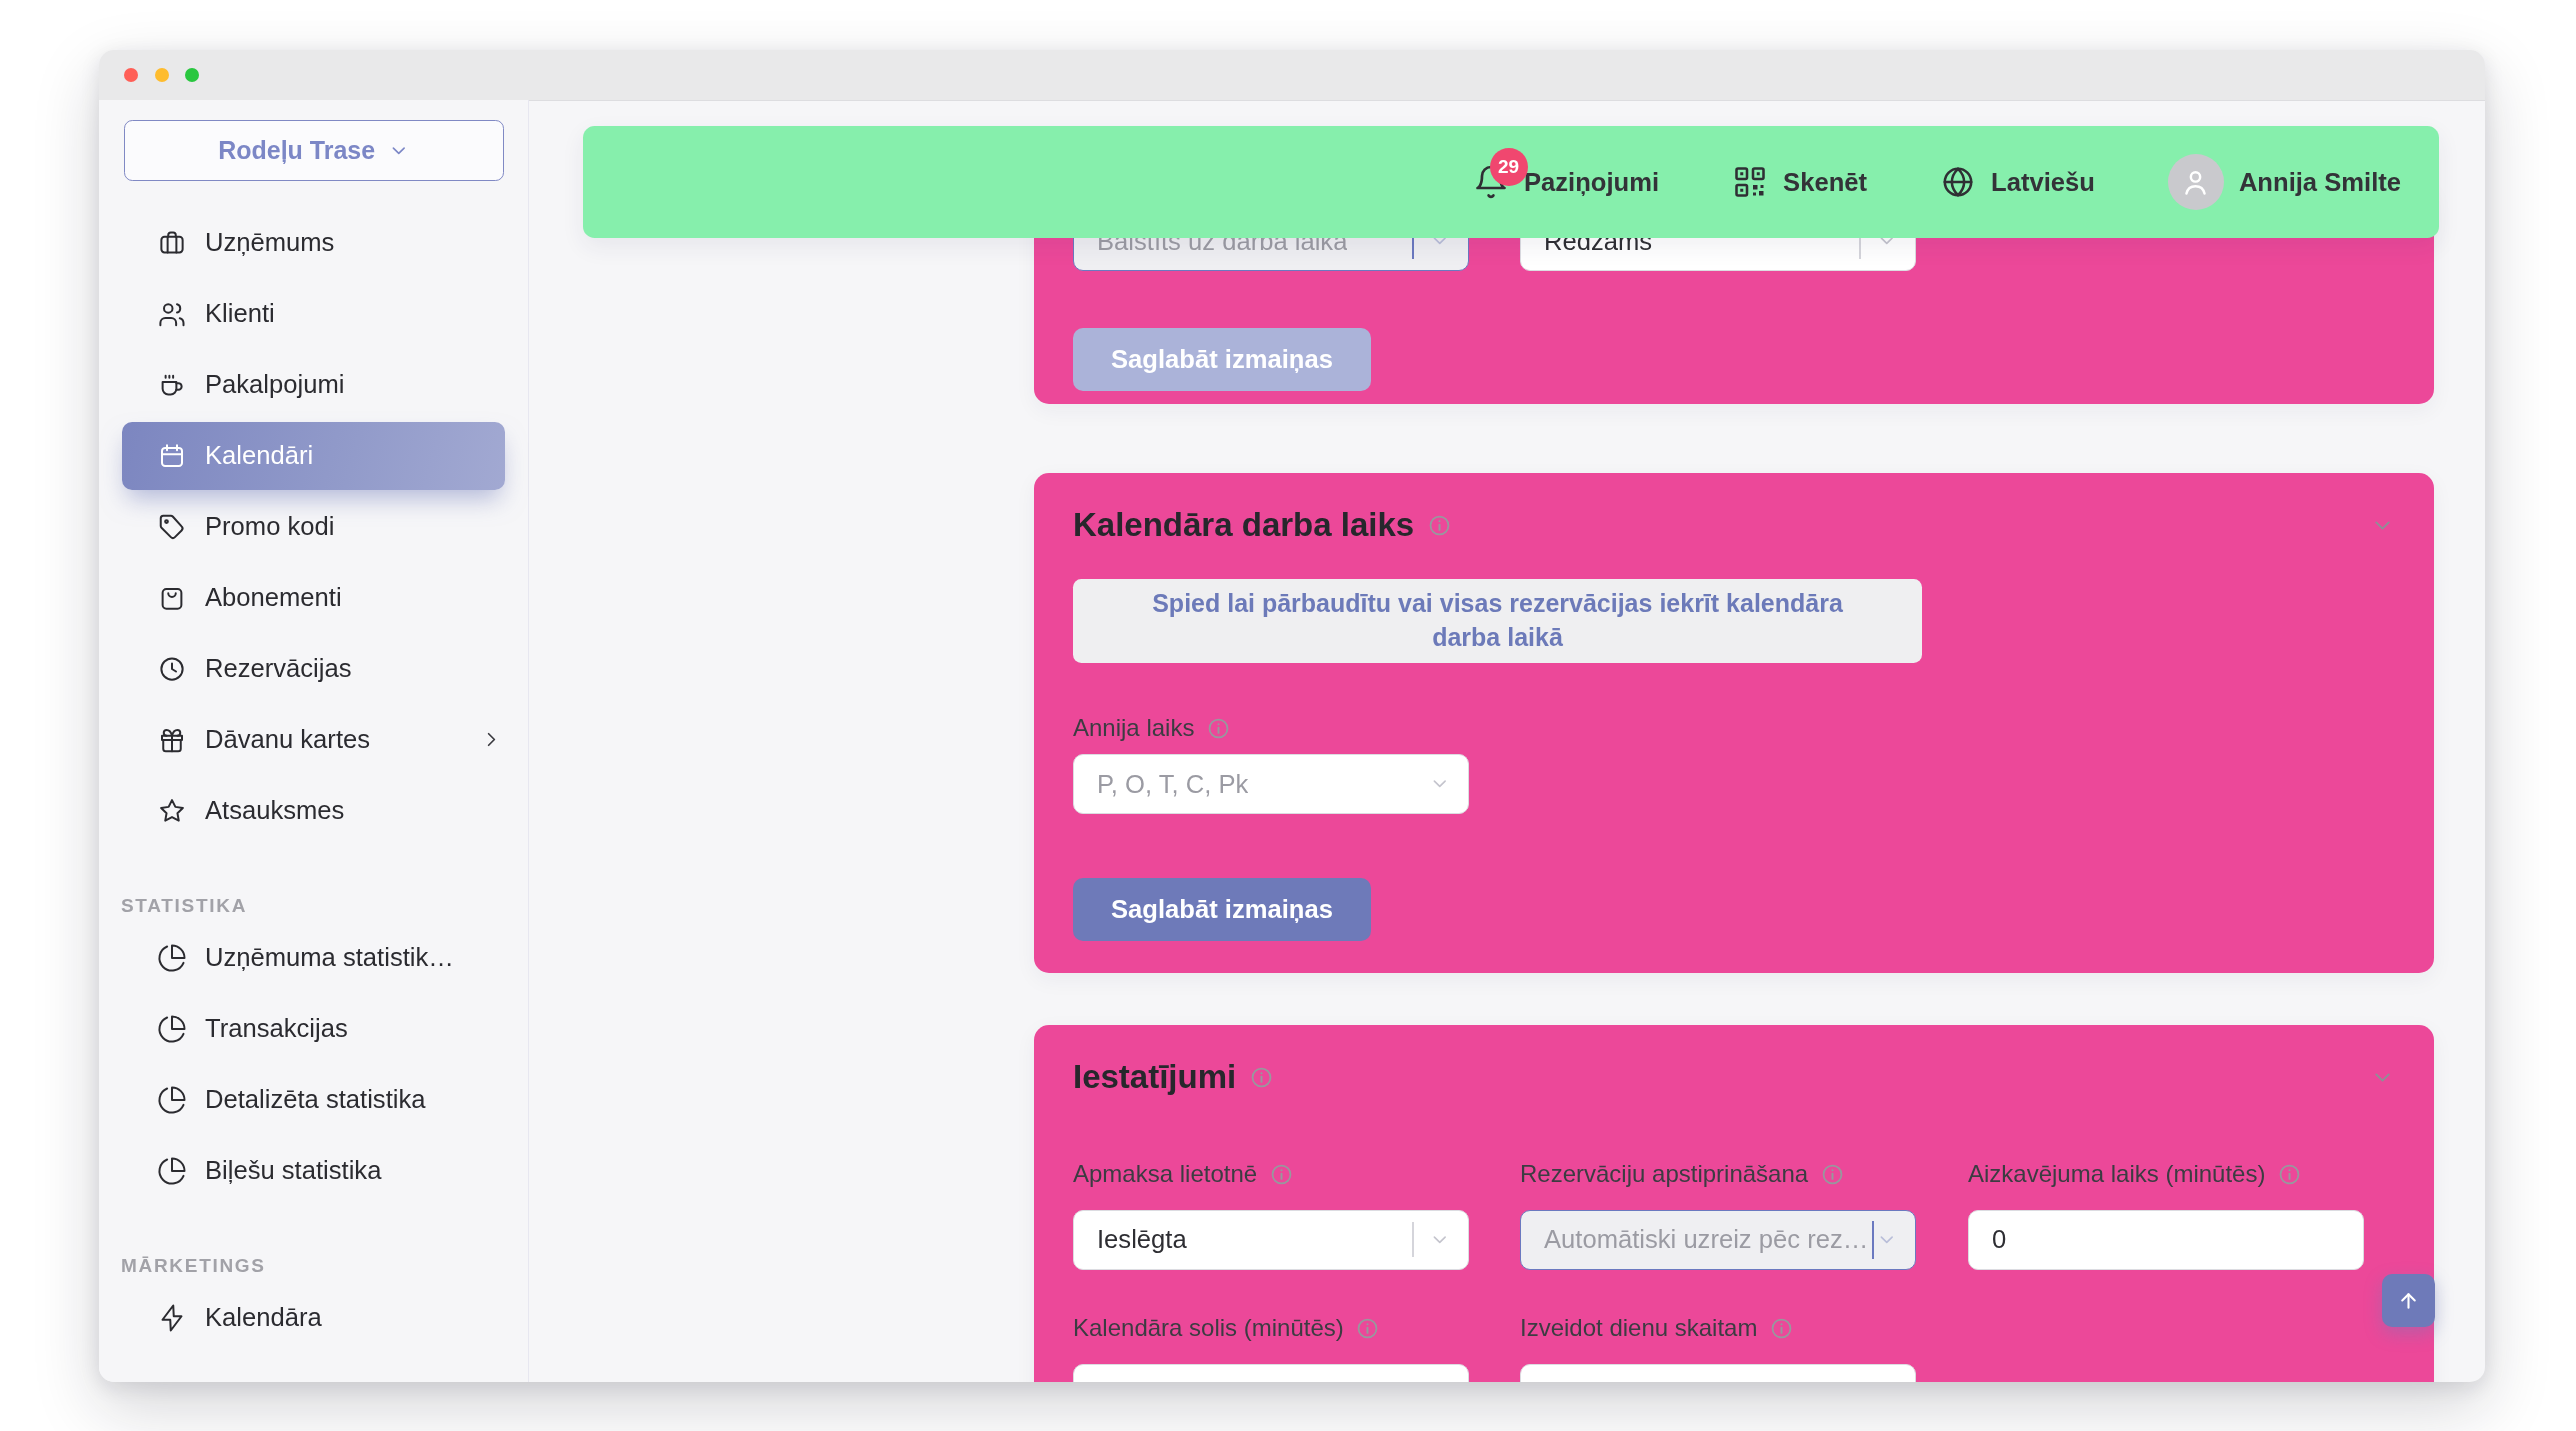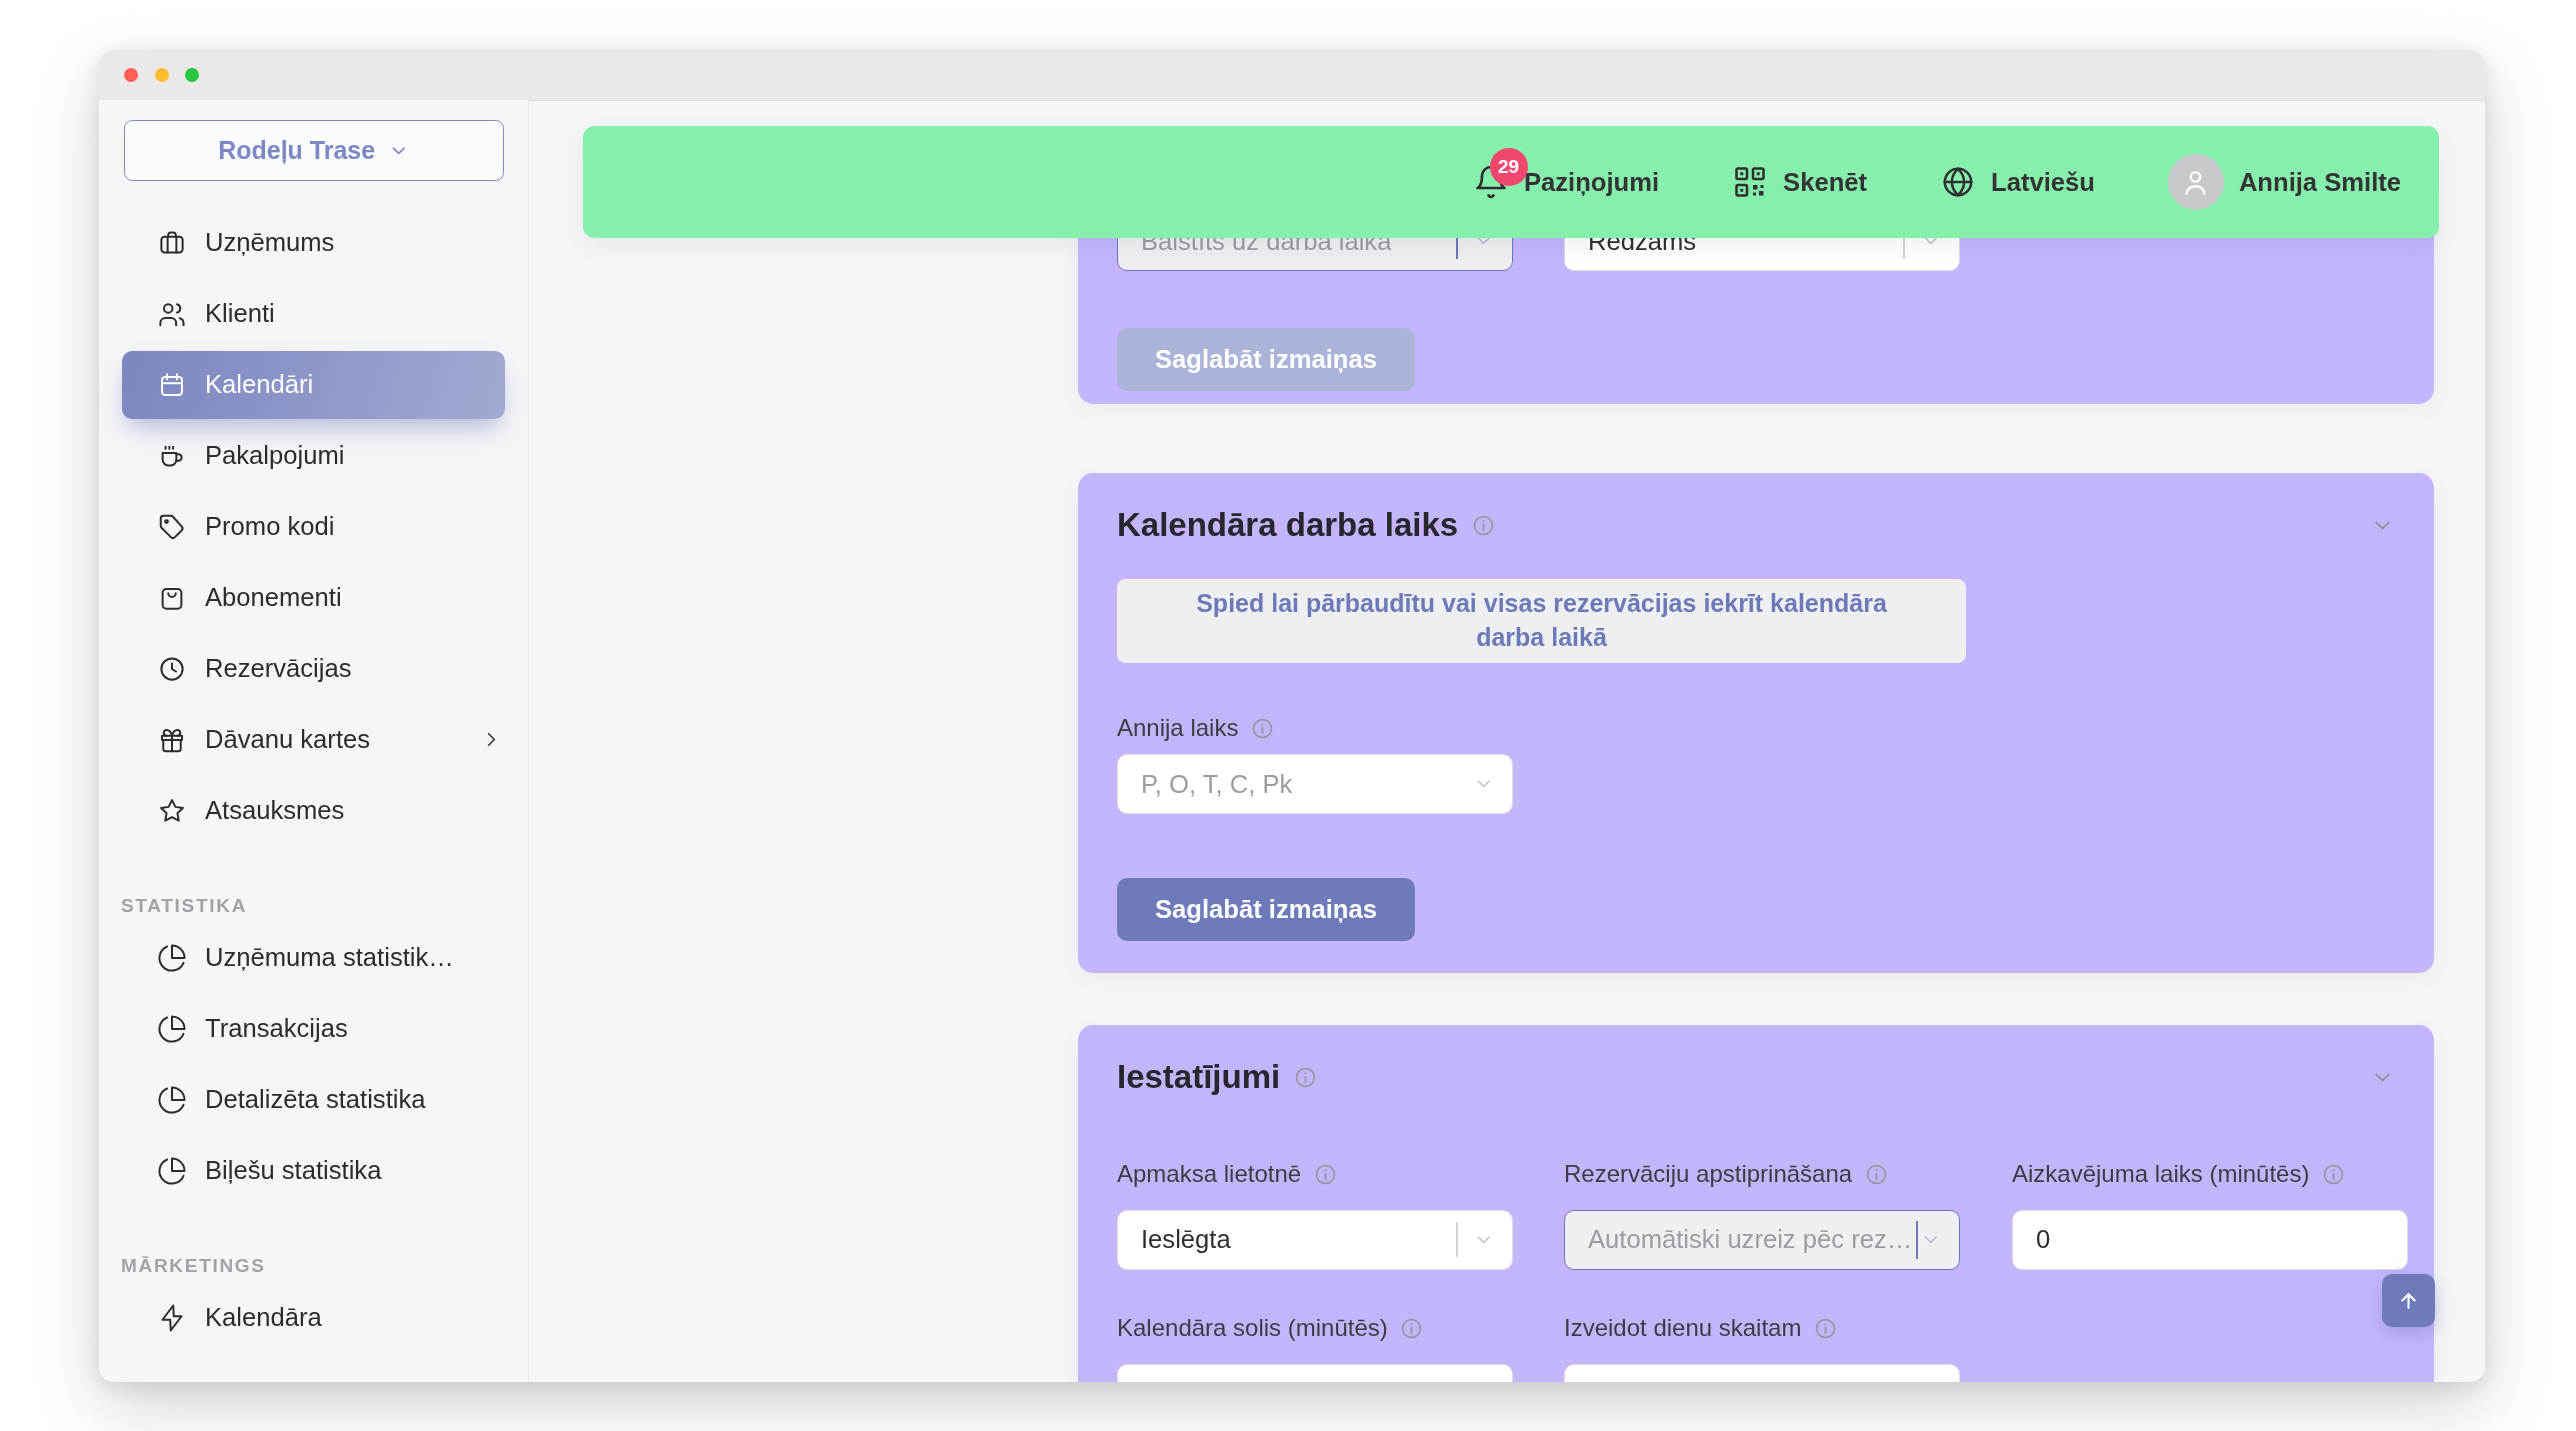--- a/index.html
+++ b/index.html
@@ -64,21 +64,21 @@
   .bell-wrap{position:relative;width:36px;height:36px;}
   .badge{
     position:absolute;top:-16.5px;left:16.5px;min-width:38px;height:38px;border-radius:19px;
     background:#f0476f;color:#fff;font-size:19px;font-weight:700;
     display:flex;align-items:center;justify-content:center;padding:0 3.3px;box-sizing:border-box;
   }
   .avatar{width:56px;height:56px;border-radius:50%;background:#c9c9cd;display:flex;align-items:center;justify-content:center;}
   .avatar svg{width:35px;height:35px;color:#ffffff;}
 
   .card{
-    position:absolute;left:548px;right:51px;background:#c4b5fd;border-radius:15px;
+    position:absolute;left:504px;right:51px;background:#ec4899;border-radius:15px;
     box-shadow:0 6.6px 21.5px rgba(45,45,80,.05);
   }
   .card1{top:83px;height:221px;z-index:1;}
   .card2{top:373px;height:500px;z-index:2;}
   .card3{top:925px;height:528px;z-index:2;}
 
   .card-head{
     position:absolute;left:39px;right:39px;top:33px;display:flex;align-items:center;gap:13.2px;
   }
   .card-title{font-size:33px;font-weight:600;color:#27272c;}
@@ -196,36 +196,36 @@
         <div class="nav-item">
           <svg class="nico" viewBox="0 0 24 24" fill="none" stroke="currentColor" stroke-width="1.6" stroke-linecap="round" stroke-linejoin="round">
               <circle cx="9" cy="7.5" r="3.4"></circle>
               <path d="M15.3 21v-1.8a4 4 0 00-4-4H6.7a4 4 0 00-4 4V21"></path>
               <path d="M16 4.2a3.4 3.4 0 010 6.6"></path>
               <path d="M18.2 15.4a4 4 0 013 3.8v1.8"></path>
             </svg>
           <span>Klienti</span>
         </div>
 
+        <div class="nav-item">
+          <svg class="nico" viewBox="0 0 24 24" fill="none" stroke="currentColor" stroke-width="1.6" stroke-linecap="round" stroke-linejoin="round">
+              <path d="M4.5 9.5h11V15a4.5 4.5 0 01-4.5 4.5H9A4.5 4.5 0 014.5 15z"></path>
+              <path d="M15.5 10.5h1.6a2.6 2.6 0 010 5.2h-1.6"></path>
+              <path d="M6.9 6.2V4.6M9.9 6.2V4.6M12.9 6.2V4.6"></path>
+            </svg>
+          <span>Pakalpojumi</span>
+        </div>
+
         <div class="nav-item selected">
           <svg class="nico" viewBox="0 0 24 24" fill="none" stroke="currentColor" stroke-width="1.6" stroke-linecap="round" stroke-linejoin="round">
               <rect x="4" y="5.5" width="16" height="14.5" rx="2.5"></rect>
               <path d="M4 10.5h16"></path>
               <path d="M8 3.4v4M16 3.4v4"></path>
             </svg>
           <span>Kalendāri</span>
-        </div>
-
-        <div class="nav-item">
-          <svg class="nico" viewBox="0 0 24 24" fill="none" stroke="currentColor" stroke-width="1.6" stroke-linecap="round" stroke-linejoin="round">
-              <path d="M4.5 9.5h11V15a4.5 4.5 0 01-4.5 4.5H9A4.5 4.5 0 014.5 15z"></path>
-              <path d="M15.5 10.5h1.6a2.6 2.6 0 010 5.2h-1.6"></path>
-              <path d="M6.9 6.2V4.6M9.9 6.2V4.6M12.9 6.2V4.6"></path>
-            </svg>
-          <span>Pakalpojumi</span>
         </div>
 
         <div class="nav-item">
           <svg class="nico" viewBox="0 0 24 24" fill="none" stroke="currentColor" stroke-width="1.6" stroke-linecap="round" stroke-linejoin="round">
               <path d="M12.59 3.59A2 2 0 0011.17 3H5a2 2 0 00-2 2v6.17a2 2 0 00.59 1.42l7.5 7.5a2.3 2.3 0 003.25 0l5.33-5.33a2.3 2.3 0 000-3.25z"></path>
               <circle cx="7.6" cy="7.6" r="1.1"></circle>
             </svg>
           <span>Promo kodi</span>
         </div>
 

